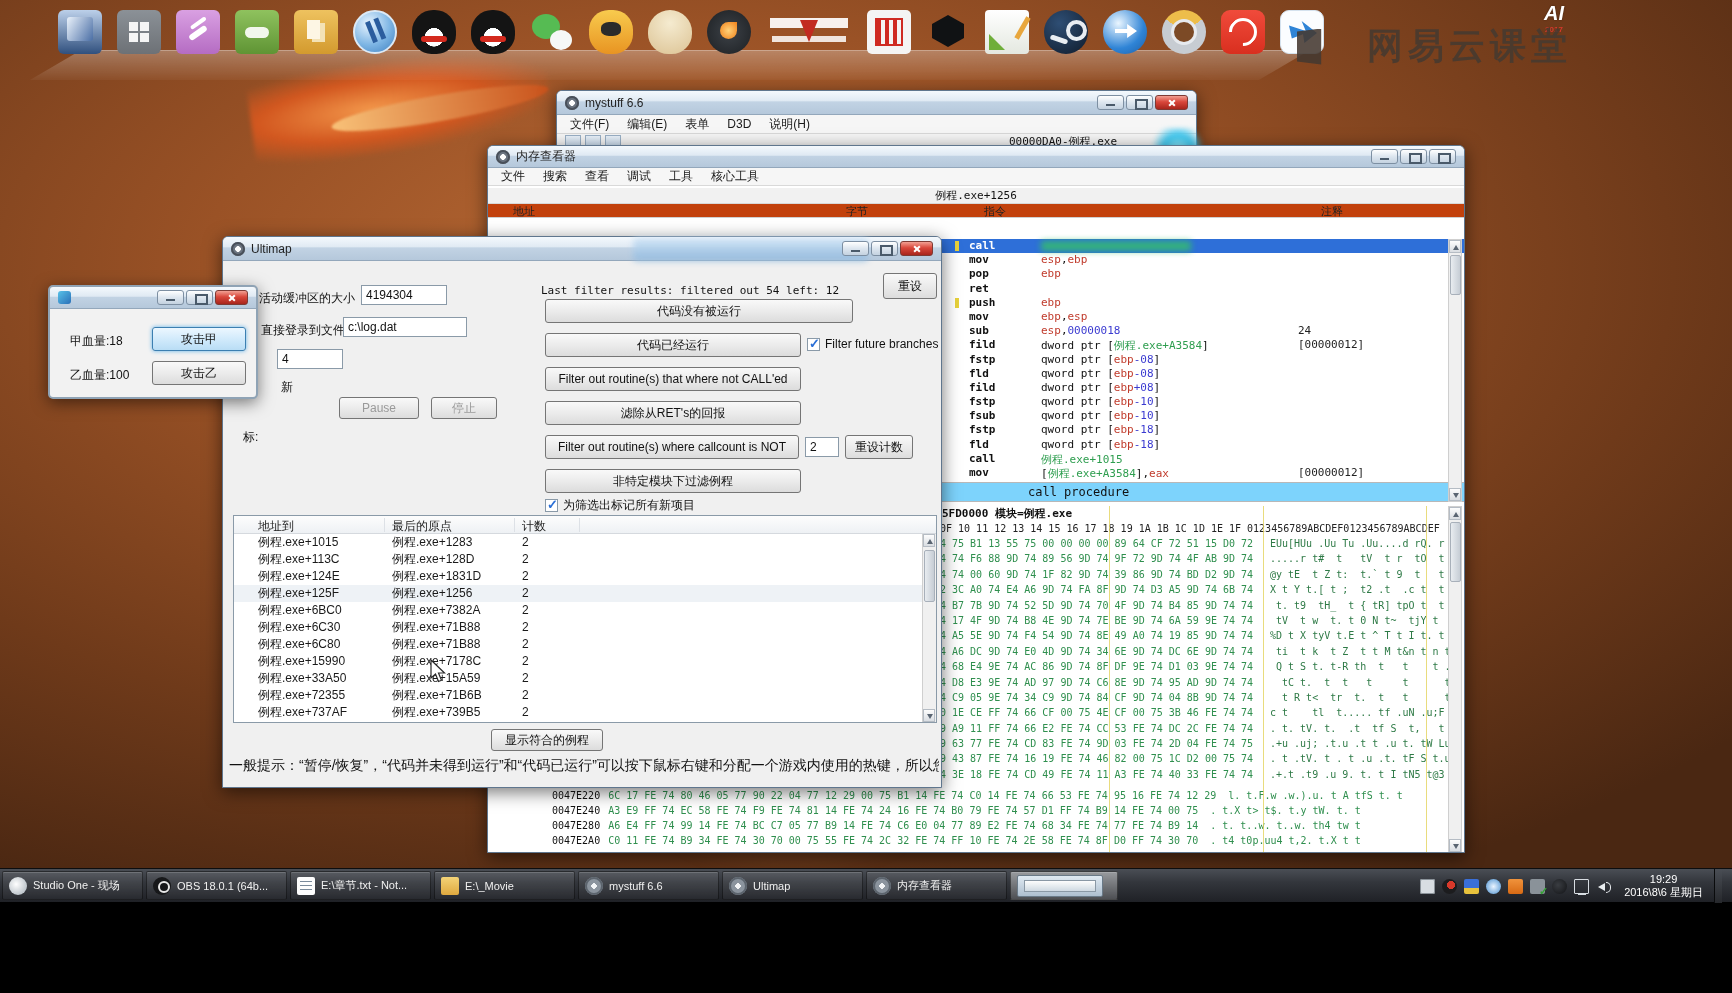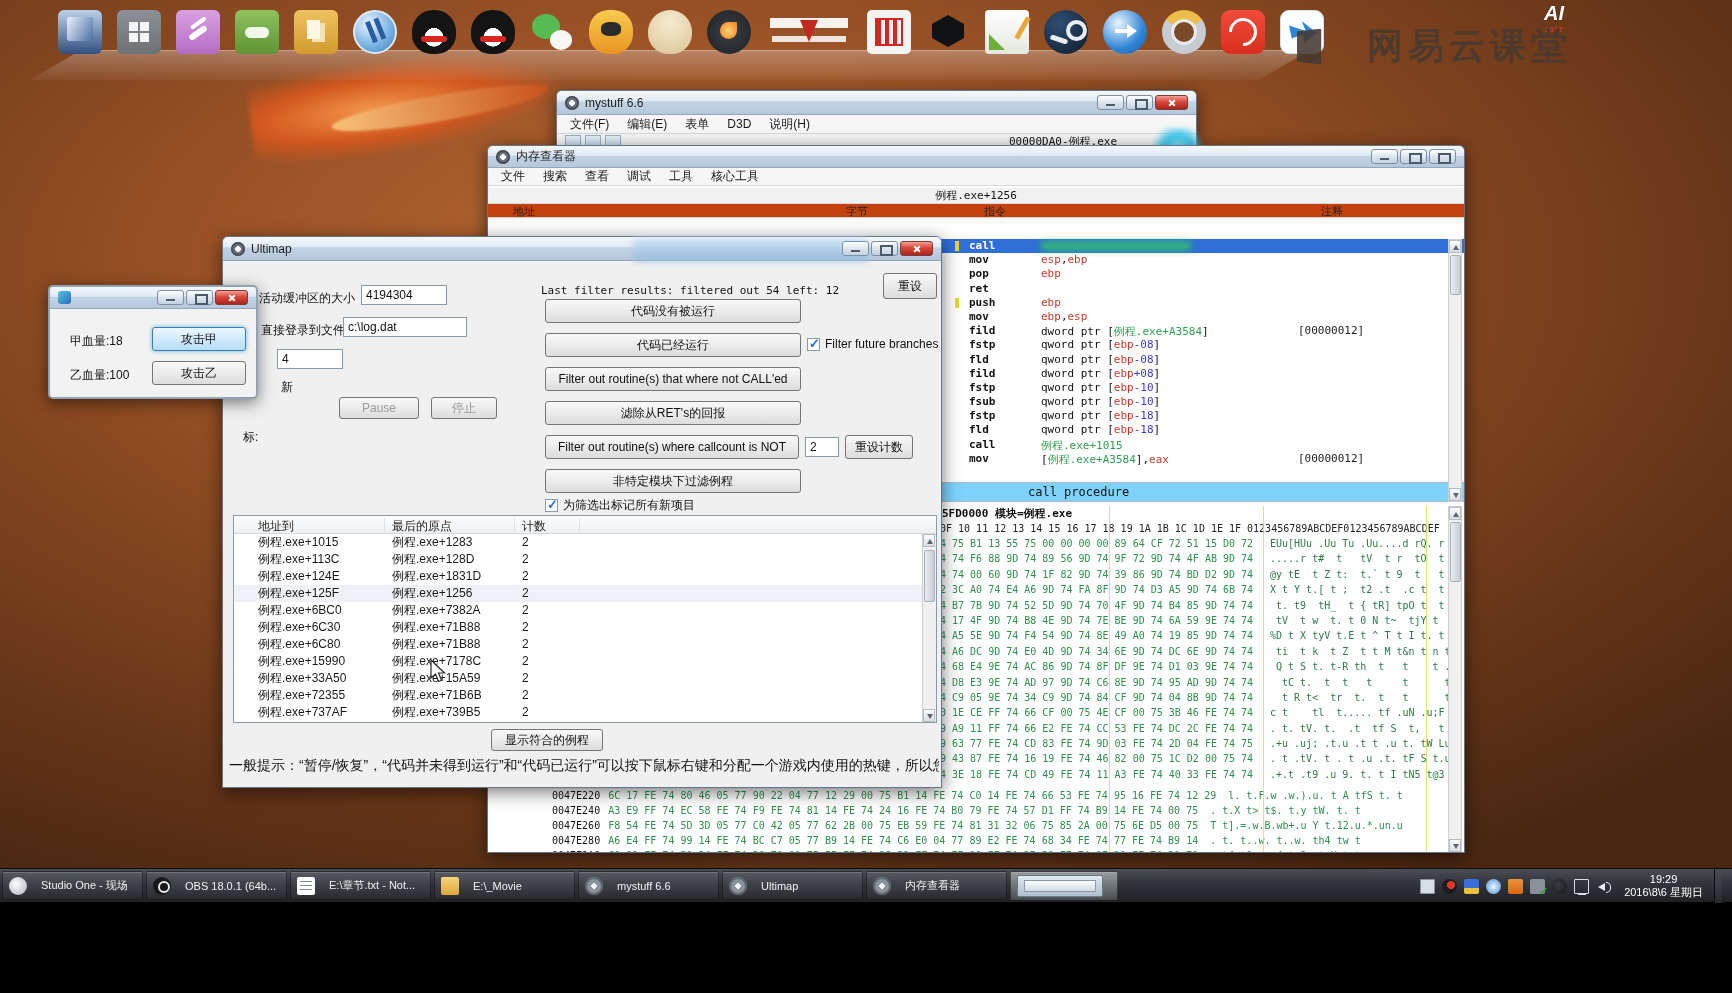--- a/index.html
+++ b/index.html
@@ -159,21 +159,21 @@
   .lrow .c0{left:24px}.lrow .c1{left:158px}.lrow .c2{left:288px}
   #um-hint{position:absolute;left:6px;top:520px;width:710px;font-size:14px;color:#111;white-space:nowrap;overflow:hidden}
   
   #battle{left:48px;top:285px;width:210px;height:114px;z-index:40;border-radius:5px;background:#f2f2f2;border:2px solid #8fa3b5;
     box-shadow:0 4px 16px rgba(0,0,0,.5)}
   #battle .titlebar{height:22px}
   #battle .appicon{width:13px;height:13px;background:linear-gradient(135deg,#57c1e8,#2a6fb8);border-radius:3px}
   
   #taskbar{position:absolute;left:0;top:868px;width:1732px;height:34px;z-index:50;
     background:linear-gradient(#4a4e55,#33363c 40%,#1f2126);border-top:1px solid #0c0d0f}
-  .tbitem{position:absolute;top:2px;height:29px;width:141px;display:flex;align-items:center;gap:14px;padding:0 6px;
+  .tbitem{position:absolute;top:2px;height:29px;width:141px;display:flex;align-items:center;gap:6px;padding:0 6px;
     background:linear-gradient(rgba(255,255,255,.10),rgba(255,255,255,.03));border:1px solid rgba(0,0,0,.45);border-radius:2px;
     box-shadow:inset 0 1px 0 rgba(255,255,255,.15)}
   .tbitem.active{background:linear-gradient(rgba(255,255,255,.45),rgba(255,255,255,.20));width:108px}
   .tblabel{font-size:11px;color:#f0f0f0;white-space:nowrap;overflow:hidden;text-overflow:ellipsis}
   .tbico{position:relative;width:18px;height:18px;flex:0 0 auto}
   .studio-one-icon{background:radial-gradient(circle at 40% 40%,#fff,#bfc6cc 70%);border-radius:50%}
   .obs-icon{background:#17181a;border-radius:50%}
   .obs-icon::after{content:"";position:absolute;left:5px;top:4px;width:8px;height:8px;border:2px solid #e8e8e8;border-radius:50%}
   .notepad-icon{background:#fdfdfd;border-radius:2px}
   .notepad-icon::after{content:"";position:absolute;left:3px;top:4px;width:12px;height:1px;background:#7a8a9a;box-shadow:0 4px 0 #7a8a9a,0 8px 0 #7a8a9a}
@@ -318,20 +318,25 @@
         <div class="drow">
           <span class="mk"></span>
           <span class="op">push</span>
           <span class="args"><span class="c-r">ebp</span></span>
         </div>
         <div class="drow">
           <span class="op">mov</span>
           <span class="args"><span class="c-r">ebp</span><span class="c-k">,</span><span class="c-r">esp</span></span>
         </div>
         <div class="drow">
+          <span class="op">sub</span>
+          <span class="args"><span class="c-r">esp</span><span class="c-k">,</span><span class="c-b">00000018</span></span>
+          <span class="cm">24</span>
+        </div>
+        <div class="drow">
           <span class="op">fild</span>
           <span class="args"><span class="c-k">dword ptr [</span><span class="c-g">例程.exe+A3584</span><span class="c-k">]</span></span>
           <span class="cm">[00000012]</span>
         </div>
         <div class="drow">
           <span class="op">fstp</span>
           <span class="args"><span class="c-k">qword ptr [</span><span class="c-r">ebp</span><span class="c-b">-08</span><span class="c-k">]</span></span>
         </div>
         <div class="drow">
           <span class="op">fld</span>
@@ -389,21 +394,20 @@
         <div class="hrow"><span class="hh">4 C9 05 9E 74 34 C9 9D 74 84 CF 9D 74 04 8B 9D 74 74</span><span class="ha">  t R t&lt;  tr  t.  t   t      t</span></div>
         <div class="hrow"><span class="hh">0 1E CE FF 74 66 CF 00 75 4E CF 00 75 3B 46 FE 74 74</span><span class="ha">c t    tl  t..... tf .uN .u;F t</span></div>
         <div class="hrow"><span class="hh">9 A9 11 FF 74 66 E2 FE 74 CC 53 FE 74 DC 2C FE 74 74</span><span class="ha">. t. tV. t.  .t  tf S  t,   t</span></div>
         <div class="hrow"><span class="hh">9 63 77 FE 74 CD 83 FE 74 9D 03 FE 74 2D 04 FE 74 75</span><span class="ha">.+u .uj; .t.u .t t .u t. tW Lu</span></div>
         <div class="hrow"><span class="hh">9 43 87 FE 74 16 19 FE 74 46 82 00 75 1C D2 00 75 74</span><span class="ha">. t .tV. t . t .u .t. tF S t.u</span></div>
         <div class="hrow"><span class="hh">4 3E 18 FE 74 CD 49 FE 74 11 A3 FE 74 40 33 FE 74 74</span><span class="ha">.+.t .t9 .u 9. t. t I tN5 t@3 t</span></div>
       </div>
     <div id="hex-addr-rows">
         <div class="arow"><span class="haddr">0047E220</span><span class="hh2">6C 17 FE 74 80 46 05 77 90 22 04 77 12 29 00 75 B1 14 FE 74 C0 14 FE 74 66 53 FE 74 95 16 FE 74 12 29  </span><span class="ha">l. t.F.w .w.).u. t A tfS t. t</span></div>
         <div class="arow"><span class="haddr">0047E240</span><span class="hh2">A3 E9 FF 74 EC 58 FE 74 F9 FE 74 81 14 FE 74 24 16 FE 74 B0 79 FE 74 57 D1 FF 74 B9 14 FE 74 00 75  </span><span class="ha">. t.X t&gt; t$. t.y tW. t. t</span></div>
-        <div class="arow"><span class="haddr">0047E260</span><span class="hh2">F8 54 FE 74 5D 3D 05 77 C0 42 05 77 62 2B 00 75 EB 59 FE 74 81 31 32 06 75 85 2A 00 75 6E D5 00 75  </span><span class="ha">T t].=.w.B.wb+.u Y t.12.u.*.un.u</span></div>
         <div class="arow"><span class="haddr">0047E280</span><span class="hh2">A6 E4 FF 74 99 14 FE 74 BC C7 05 77 B9 14 FE 74 C6 E0 04 77 89 E2 FE 74 68 34 FE 74 77 FE 74 B9 14  </span><span class="ha">. t. t..w. t..w. th4 tw t</span></div>
         <div class="arow"><span class="haddr">0047E2A0</span><span class="hh2">C0 11 FE 74 B9 34 FE 74 30 70 00 75 55 FE 74 2C 32 FE 74 FF 10 FE 74 2E 58 FE 74 8F D0 FF 74 30 70  </span><span class="ha">. t4 t0p.uu4 t,2. t.X t t</span></div>
       </div>
     <div class="vscroll" style="left:960px;top:93px;height:263px">
       <div class="varrow up" style="top:0"></div>
       <div class="vthumb" style="top:15px;height:40px"></div>
       <div class="varrow dn" style="bottom:0"></div>
     </div>
     <div class="vscroll" style="left:960px;top:360px;height:347px">
       <div class="varrow up" style="top:0"></div>
@@ -430,21 +434,21 @@
     <div class="lbl" style="left:38px;top:85px">直接登录到文件</div>
     <div class="tinput" style="left:120px;top:80px;width:124px">c:\log.dat</div>
     <div class="tinput" style="left:54px;top:112px;width:66px">4</div>
     <div class="lbl" style="left:58px;top:142px">新</div>
     <div class="btn disabled" style="left:116px;top:160px;width:80px;height:22px">Pause</div>
     <div class="btn disabled" style="left:208px;top:160px;width:66px;height:22px">停止</div>
     <div class="lbl" style="left:20px;top:192px">标:</div>
 
     <div class="lbl" style="left:318px;top:47px;font-family:'DejaVu Sans Mono',monospace;font-size:11px">Last filter results: filtered out 54 left: 12</div>
     <div class="btn" style="left:660px;top:36px;width:54px;height:26px">重设</div>
-    <div class="btn" style="left:322px;top:62px;width:256px;height:24px">代码没有被运行</div>
+    <div class="btn" style="left:322px;top:62px;width:308px;height:24px">代码没有被运行</div>
     <div class="btn" style="left:322px;top:96px;width:256px;height:24px">代码已经运行</div>
     <div class="chk" style="left:584px;top:100px">
       <div class="box on"></div>
       <span>Filter future branches</span>
     </div>
     <div class="btn" style="left:322px;top:130px;width:256px;height:24px">Filter out routine(s) that where not CALL'ed</div>
     <div class="btn" style="left:322px;top:164px;width:256px;height:24px">滤除从RET's的回报</div>
     <div class="btn" style="left:322px;top:198px;width:254px;height:24px">Filter out routine(s) where callcount is NOT</div>
     <div class="tinput" style="left:582px;top:200px;width:34px">2</div>
     <div class="btn" style="left:622px;top:198px;width:68px;height:24px">重设计数</div>

